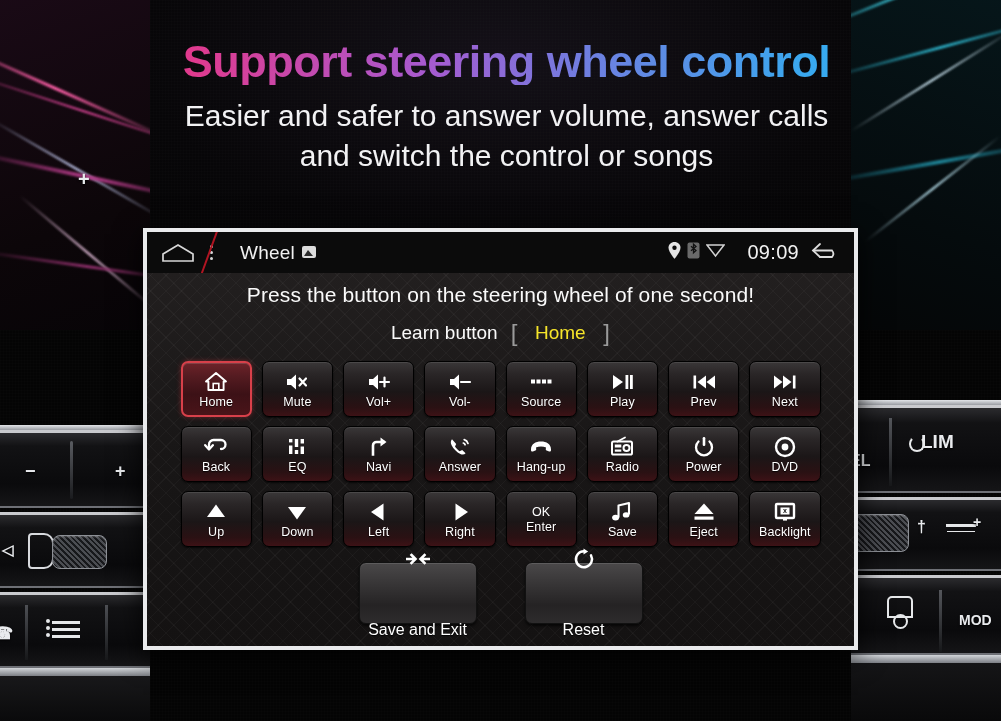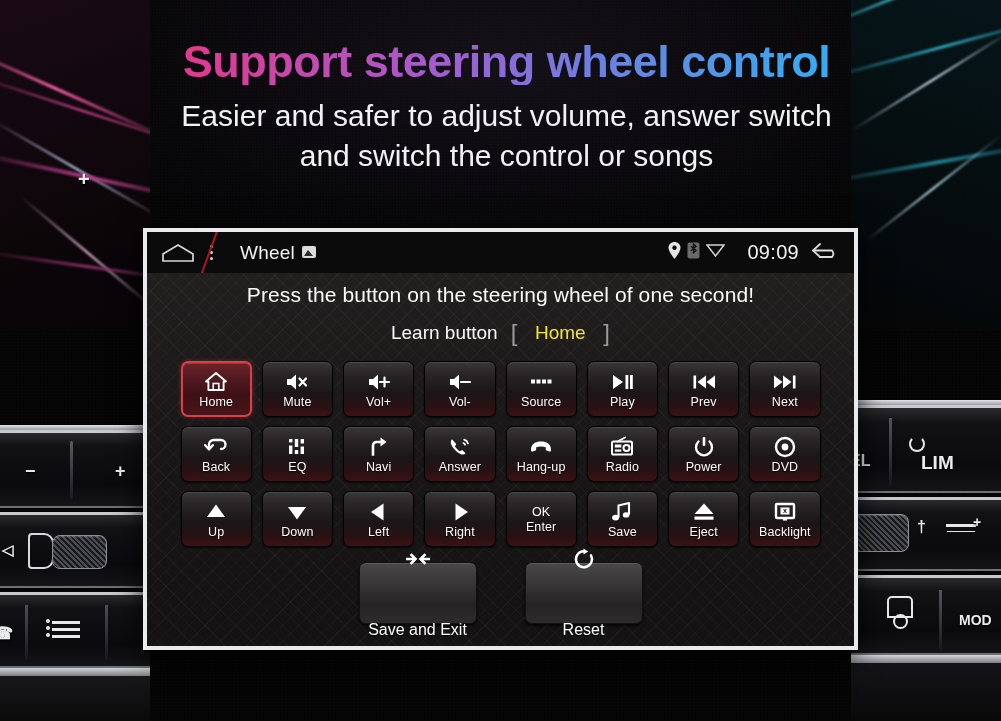--- a/index.html
+++ b/index.html
@@ -243,21 +243,21 @@
       <div class="streak" style="left:-10px;top:78px;width:250px;transform:rotate(-15deg);background:linear-gradient(90deg,rgba(40,220,240,0),#2aa7bd,rgba(90,230,245,0));height:3px;"></div>
       <div class="streak" style="left:20px;top:130px;width:190px;transform:rotate(-32deg);background:linear-gradient(90deg,rgba(220,240,255,0),#d8f2ff,rgba(220,240,255,0));height:2px;"></div>
       <div class="streak" style="left:-5px;top:180px;width:230px;transform:rotate(-10deg);background:linear-gradient(90deg,rgba(40,220,240,0),#1d7f92,rgba(90,230,245,0));height:4px;"></div>
       <div class="streak" style="left:35px;top:240px;width:170px;transform:rotate(-38deg);background:linear-gradient(90deg,rgba(255,255,255,0),#bfe8f5,rgba(255,255,255,0));height:2px;"></div>
     </div>
     <div class="hi-edge" style="top:400px;"></div>
     <div class="panel" style="top:405px;height:88px;">
       <div class="btn-glyph" style="left:-6px;top:22px;font-size:16px;">ES</div>
       <div class="btn-glyph" style="left:-14px;top:44px;font-size:16px;">NCEL</div>
       <div style="position:absolute;left:48px;top:10px;width:3px;height:68px;background:linear-gradient(180deg,#54565b,#17181a);"></div>
-      <div class="btn-glyph" style="left:80px;top:44px;font-size:19px;">LIM</div>
+      <div class="btn-glyph" style="left:80px;top:23px;font-size:19px;">LIM</div>
       <div style="position:absolute;left:68px;top:28px;width:16px;height:16px;border:2px solid #e6e8ea;border-radius:50%;border-top-color:transparent;"></div>
     </div>
     <div class="panel" style="top:497px;height:74px;">
       <div class="knurl" style="left:10px;top:14px;width:58px;height:38px;"></div>
       <div class="btn-glyph" style="left:76px;top:18px;font-size:16px;">†</div>
       <div style="position:absolute;left:105px;top:24px;width:30px;height:3px;background:#e6e8ea;box-shadow:0 6px 0 -1px #e6e8ea, 0 12px 0 -2px #e6e8ea;"></div>
       <div class="btn-glyph" style="left:132px;top:14px;font-size:14px;">+</div>
     </div>
     <div class="panel" style="top:575px;height:80px;">
       <div style="position:absolute;left:46px;top:18px;width:26px;height:22px;border:2px solid #e6e8ea;border-radius:5px 5px 0 0;"></div>
@@ -266,21 +266,21 @@
       <div style="position:absolute;left:98px;top:12px;width:3px;height:62px;background:linear-gradient(180deg,#54565b,#17181a);"></div>
     </div>
     <div class="hi-edge" style="top:655px;height:8px;background:linear-gradient(180deg,#d2d5d9,#7c7f85);"></div>
     <div class="dark-strip" style="top:663px;height:58px;background:linear-gradient(180deg,#151517,#09090a);"></div>
   </div>
 </div>
 
 <div class="heading-wrap">
   <div class="headline">Support steering wheel control</div>
   <div class="subline">
-    <div>Easier and safer to adjust volume, answer switch</div>
+    <div>Easier and safer to answer volume, answer calls</div>
     <div>and switch the control or songs</div>
   </div>
 </div>
 
 <div class="device">
  <div class="screen">
 
   <div class="statusbar">
     <div class="sb-home">
       <svg width="34" height="18" viewBox="0 0 34 18">

